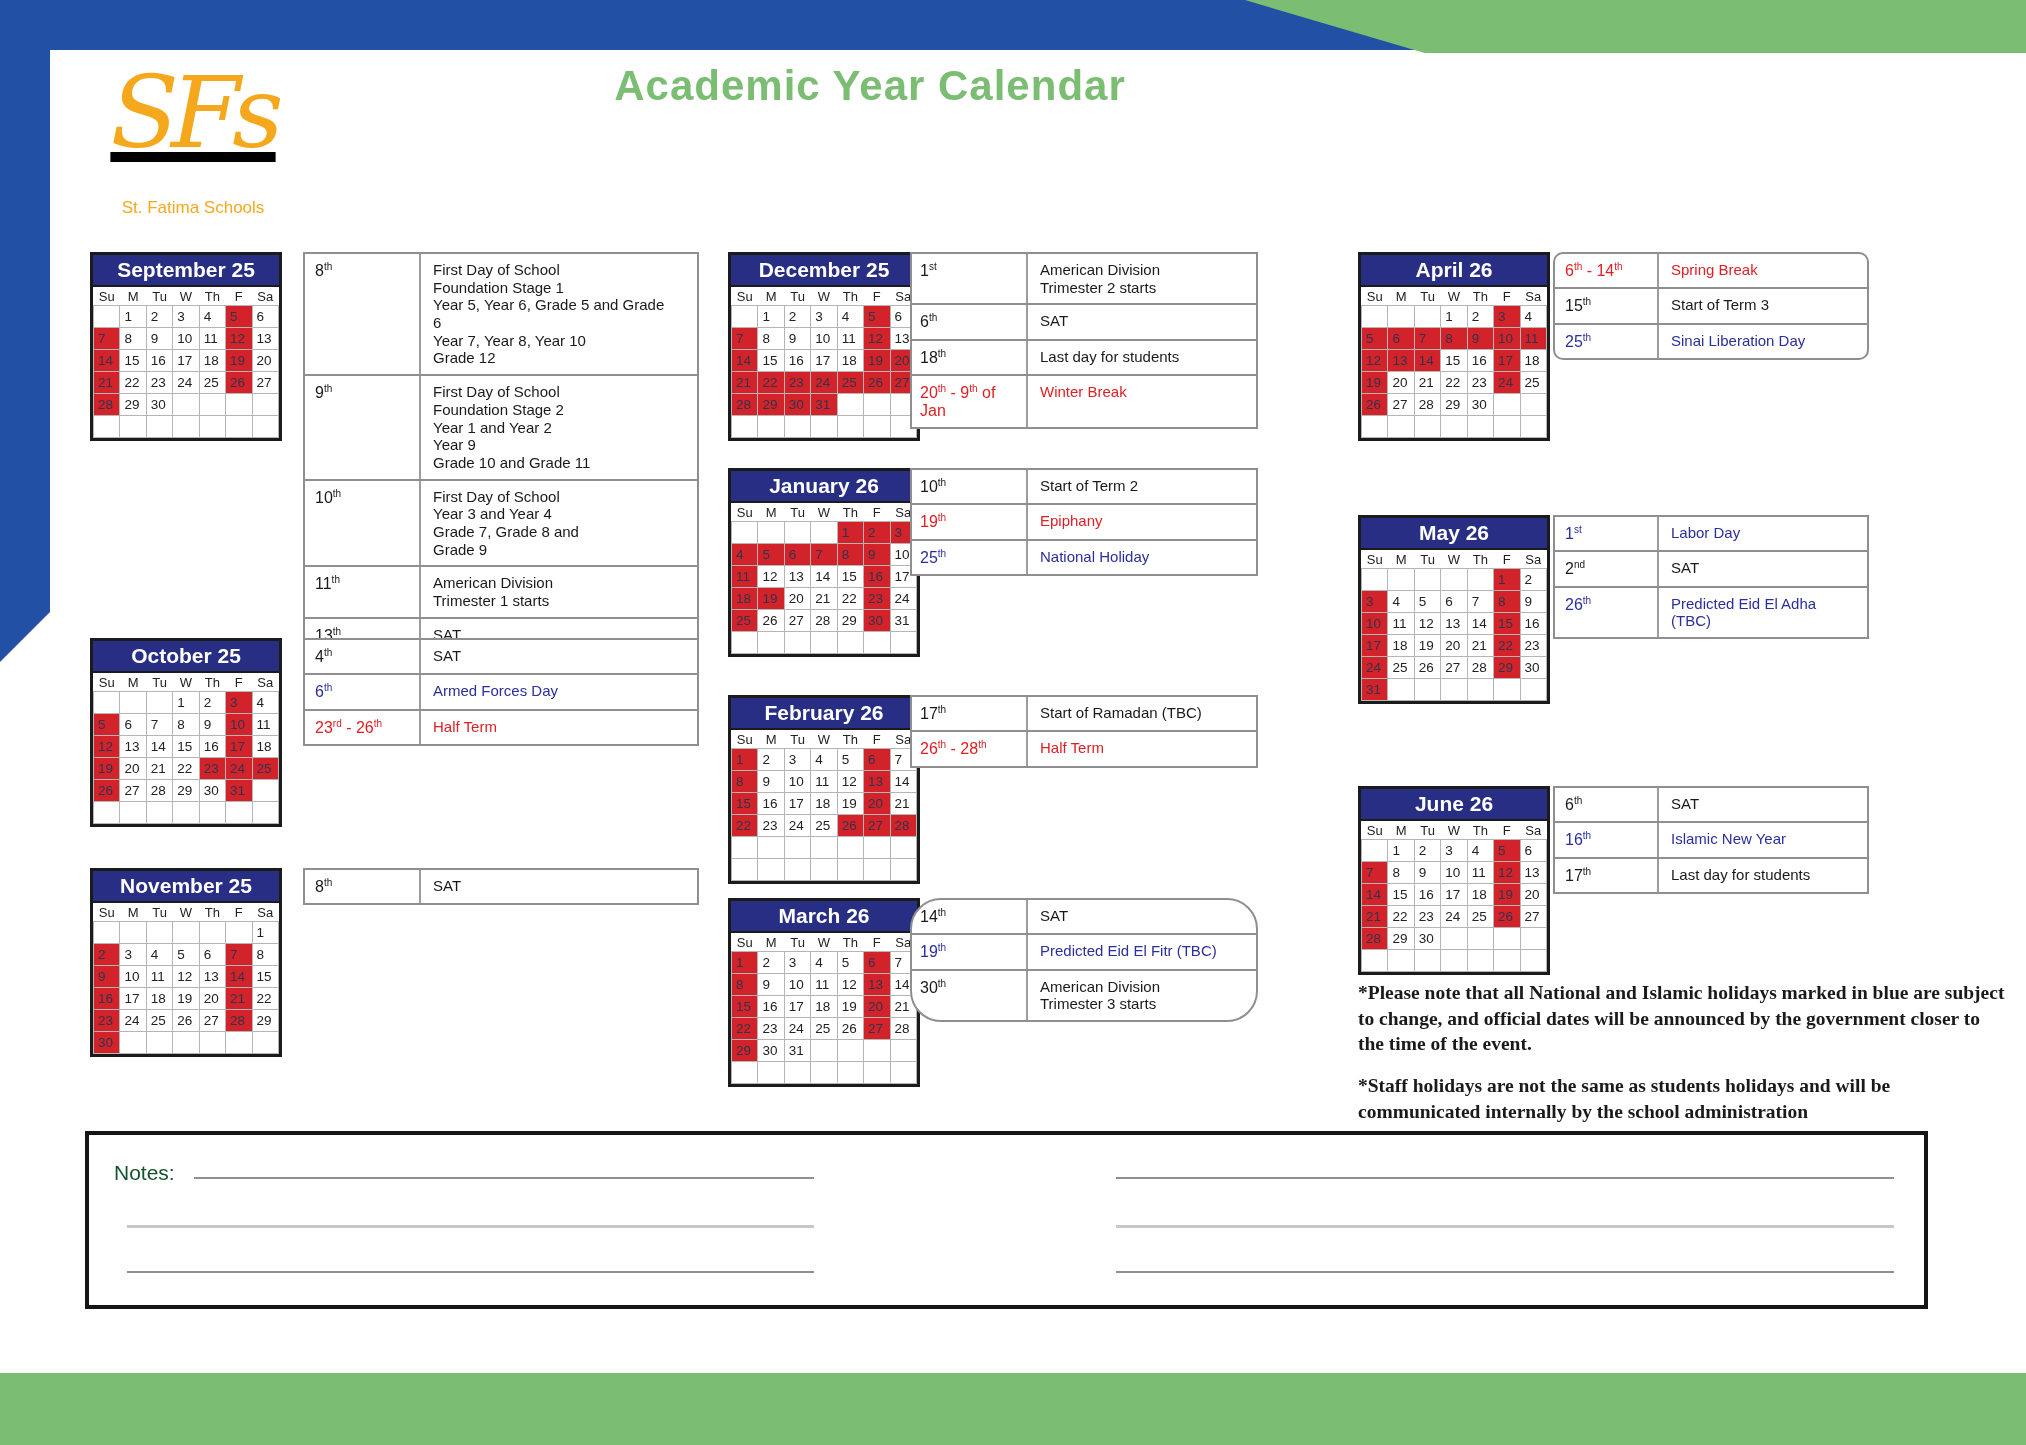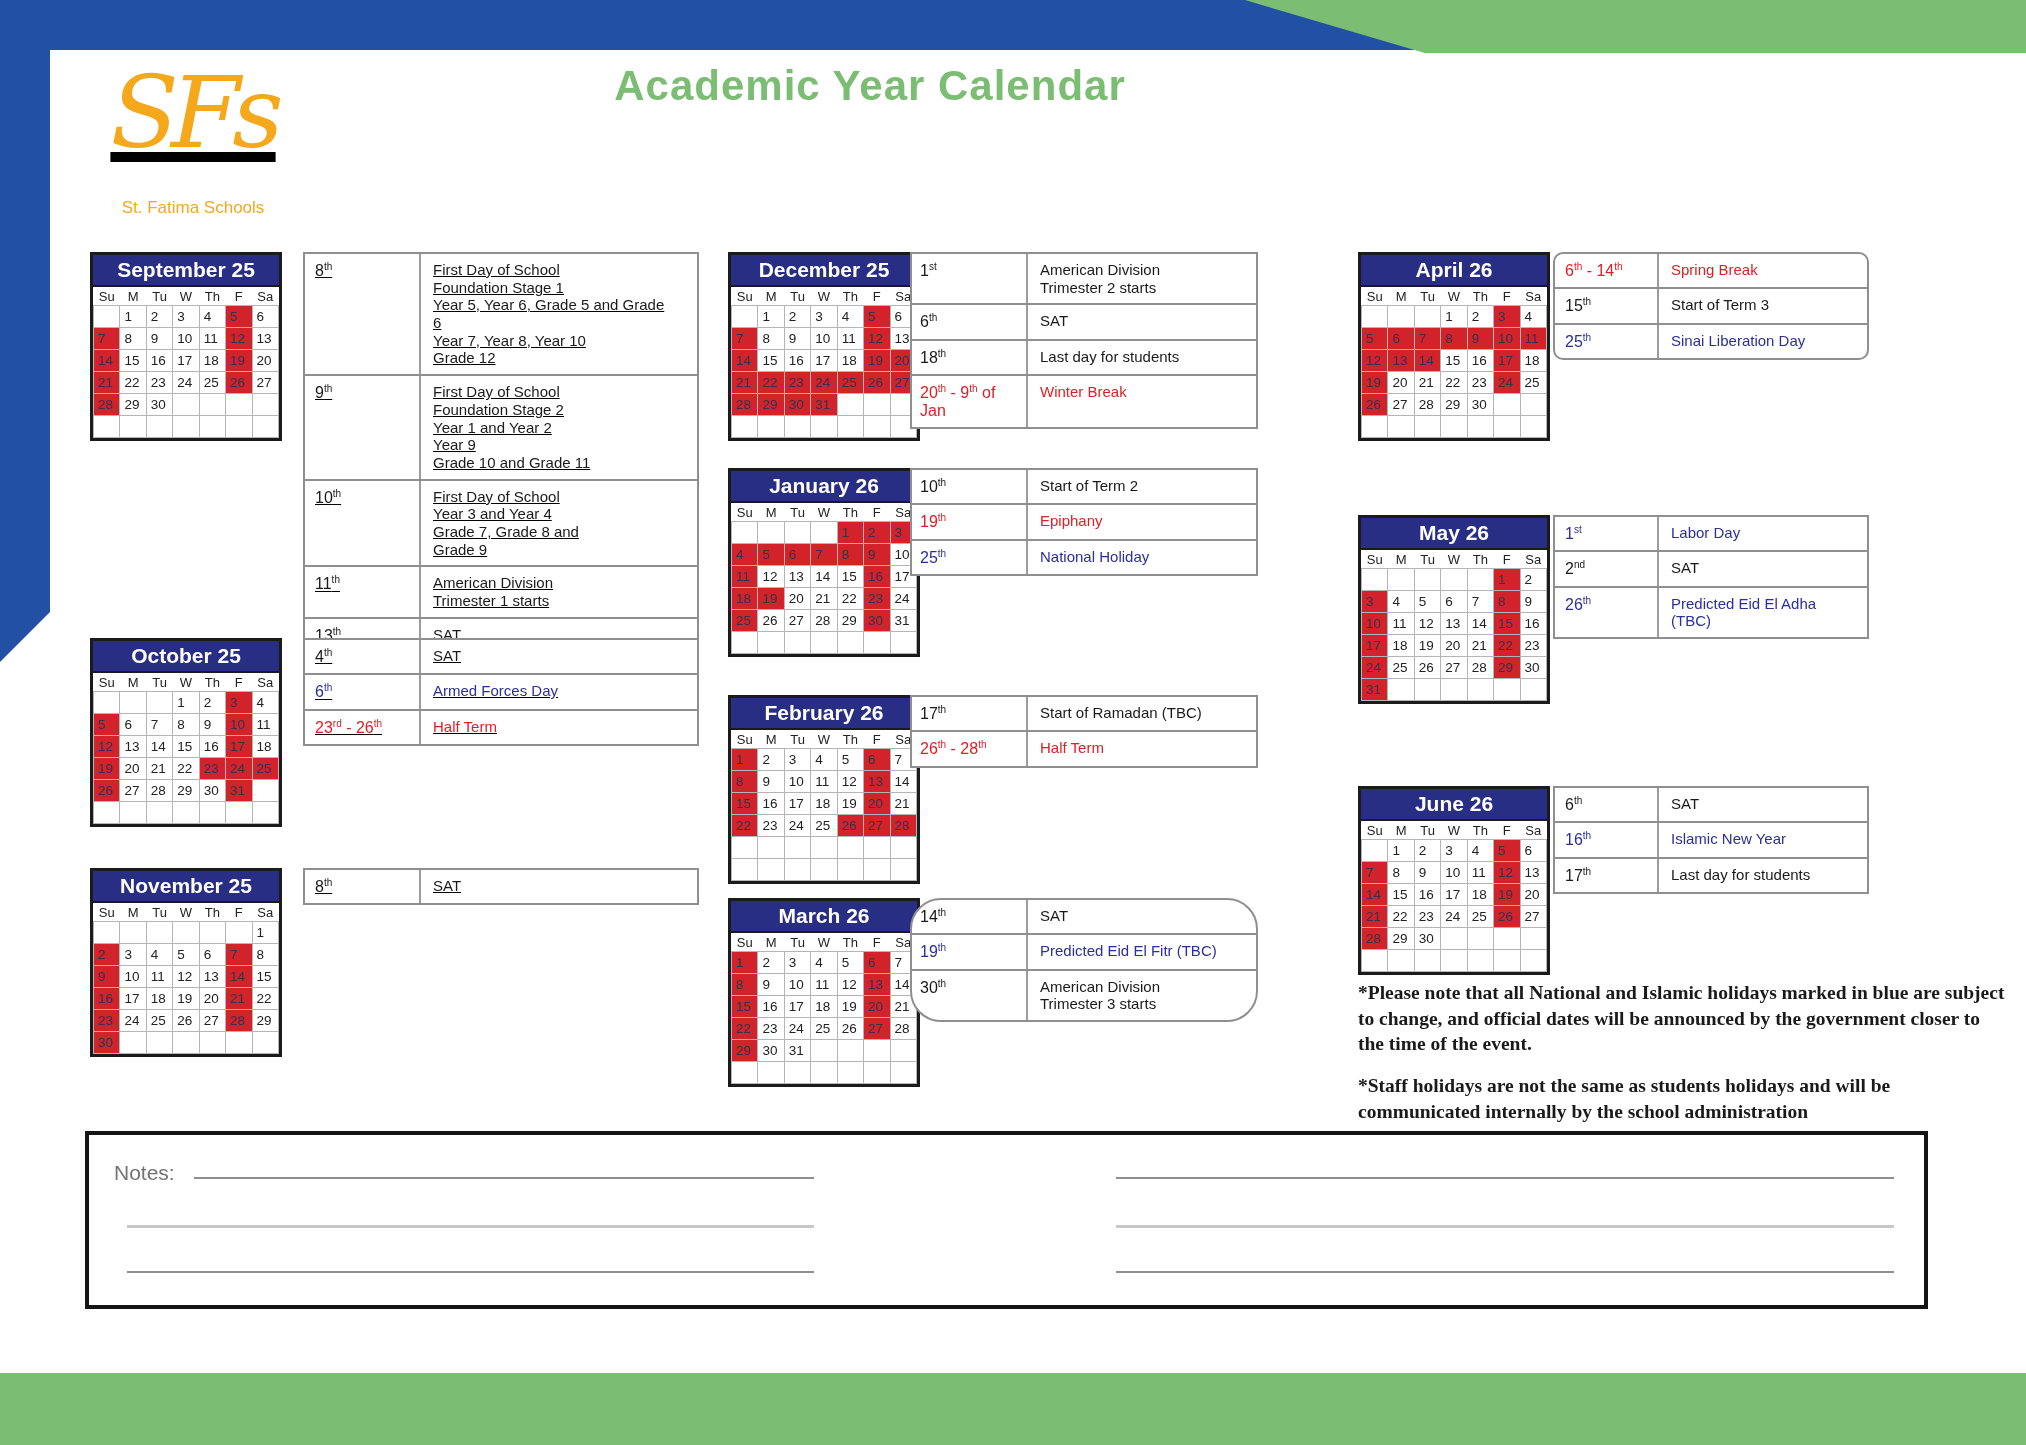--- a/index.html
+++ b/index.html
@@ -38,38 +38,38 @@
   #cal-6{left:728px;top:898px;}
   #cal-7{left:1358px;top:252px;}#cal-8{left:1358px;top:515px;}#cal-9{left:1358px;top:786px;}
   
   .evt{position:absolute;border:2px solid #8f8f8f;background:#fff;}
   .evt-row{display:flex;border-bottom:2px solid #8f8f8f;}
   .evt-row:last-child{border-bottom:none;}
   .evt-date{flex:0 0 100px;padding:7px 4px 7px 10px;font-size:16px;border-right:2px solid #9c9c9c;}
   .evt-label{flex:1;padding:7px 22px 7px 12px;font-size:15px;line-height:1.18;}
   .evt sup{font-size:10px;}
   .c-black{color:#1a1a1a;} .c-blue{color:#2B2F9B;} .c-red{color:#DD2026;}
-  #evt-0,#evt-1,#evt-2{width:392px;text-decoration:underline;}
+  #evt-0,#evt-1,#evt-2{width:392px;}
   #evt-3,#evt-4,#evt-5,#evt-6{width:344px;}
   #evt-7,#evt-8,#evt-9{width:312px;}
   #evt-7 .evt-date,#evt-8 .evt-date,#evt-9 .evt-date{flex:0 0 88px;}
   #evt-3 .evt-date,#evt-4 .evt-date,#evt-5 .evt-date,#evt-6 .evt-date{flex:0 0 102px;padding-left:8px;}
   #evt-0{left:303px;top:252px;} #evt-1{left:303px;top:638px;} #evt-2{left:303px;top:868px;}
   #evt-3{left:910px;top:252px;} #evt-4{left:910px;top:468px;} #evt-5{left:910px;top:695px;}
   #evt-6{left:910px;top:898px;border-radius:31px;}
   #evt-7{left:1553px;top:252px;border-radius:10px;}#evt-8{left:1553px;top:515px;}#evt-9{left:1553px;top:786px;}
   
   .footnotes{position:absolute;left:1358px;top:980px;width:650px;
        font-family:"Liberation Serif", serif;font-weight:bold;font-size:19.5px;
        line-height:1.32;color:#1a1a1a;}
   .footnotes p{margin:0 0 16px 0;}
   
   .notes-box{position:absolute;left:85px;top:1131px;width:1835px;height:170px;
        border:4px solid #151515;background:#fff;}
-  .notes-label{position:absolute;left:25px;top:26px;font-size:21px;color:#737373;}
+  .notes-label{position:absolute;left:25px;top:26px;font-size:21px;color:#14532d;}
   .nline{position:absolute;height:2px;background:#8f8f8f;}
   .nline.light{height:3px;background:#c8c8c8;}
   .nl-1{left:105px;top:42px;width:620px;}
   .nl-2{left:38px;top:90px;width:687px;}
   .nl-3{left:38px;top:136px;width:687px;}
   .nr-1{left:1027px;top:42px;width:778px;}
   .nr-2{left:1027px;top:90px;width:778px;}
   .nr-3{left:1027px;top:136px;width:778px;}
 </style>
 </head>

